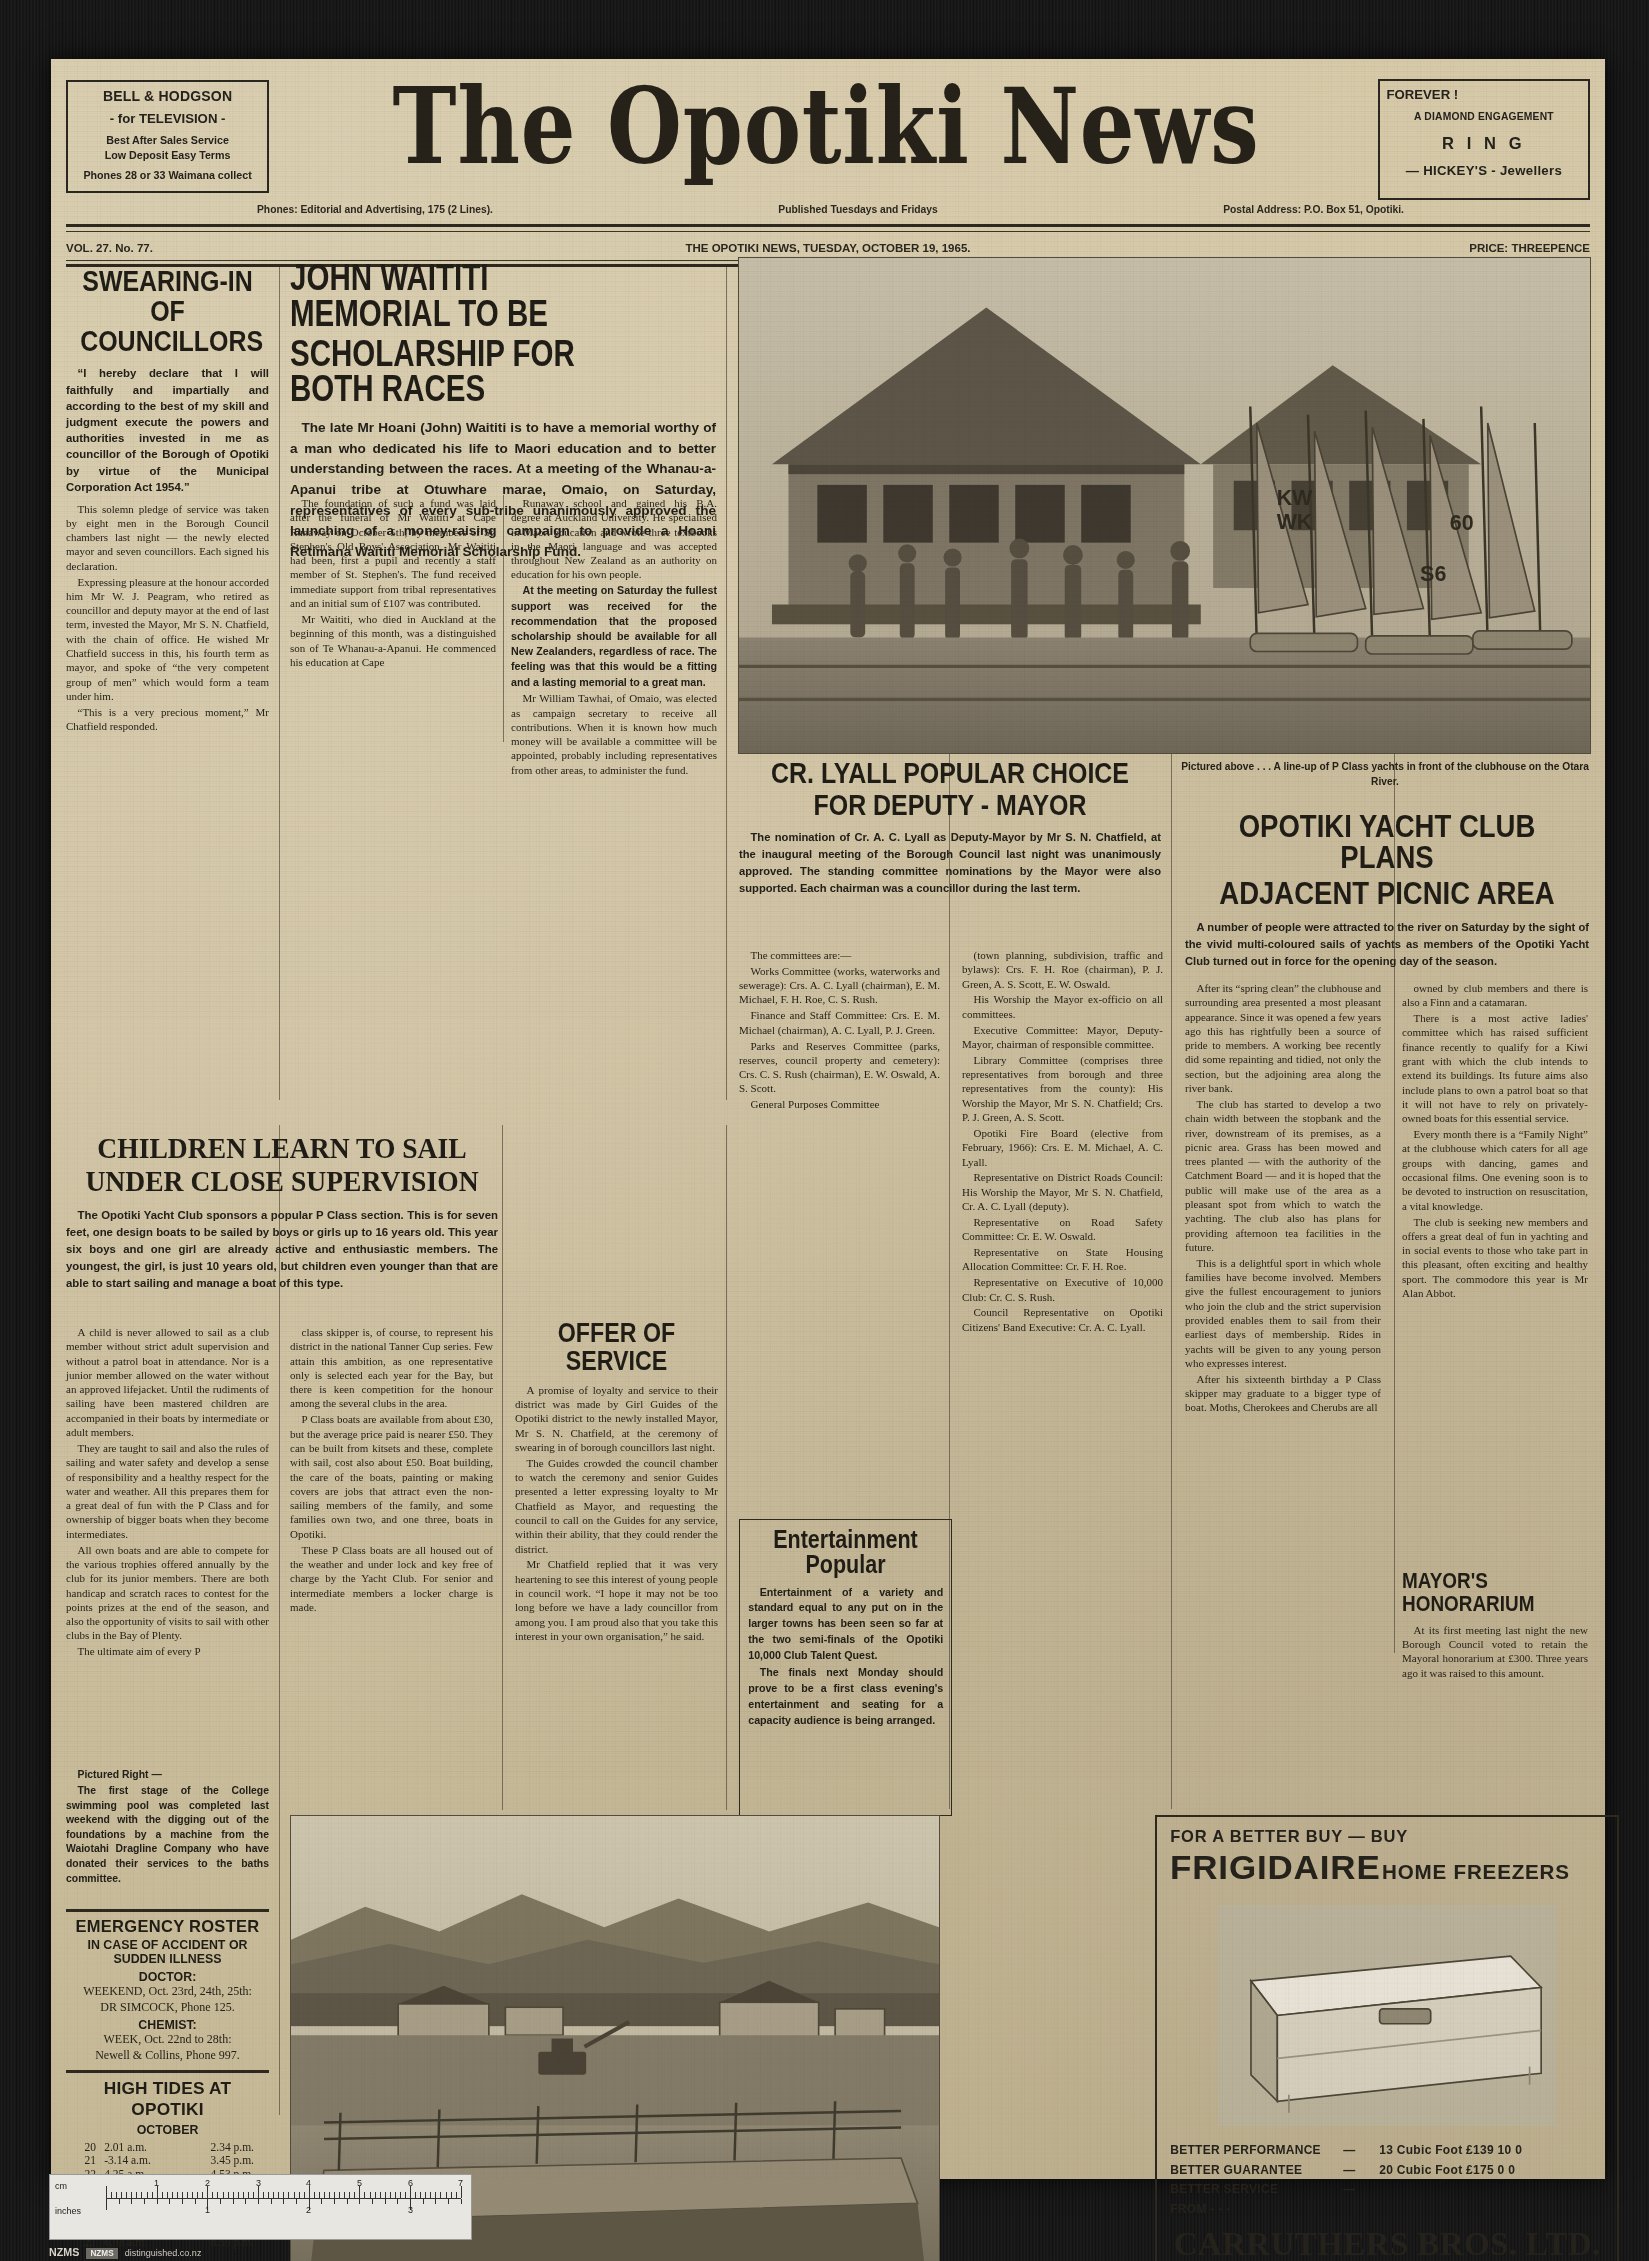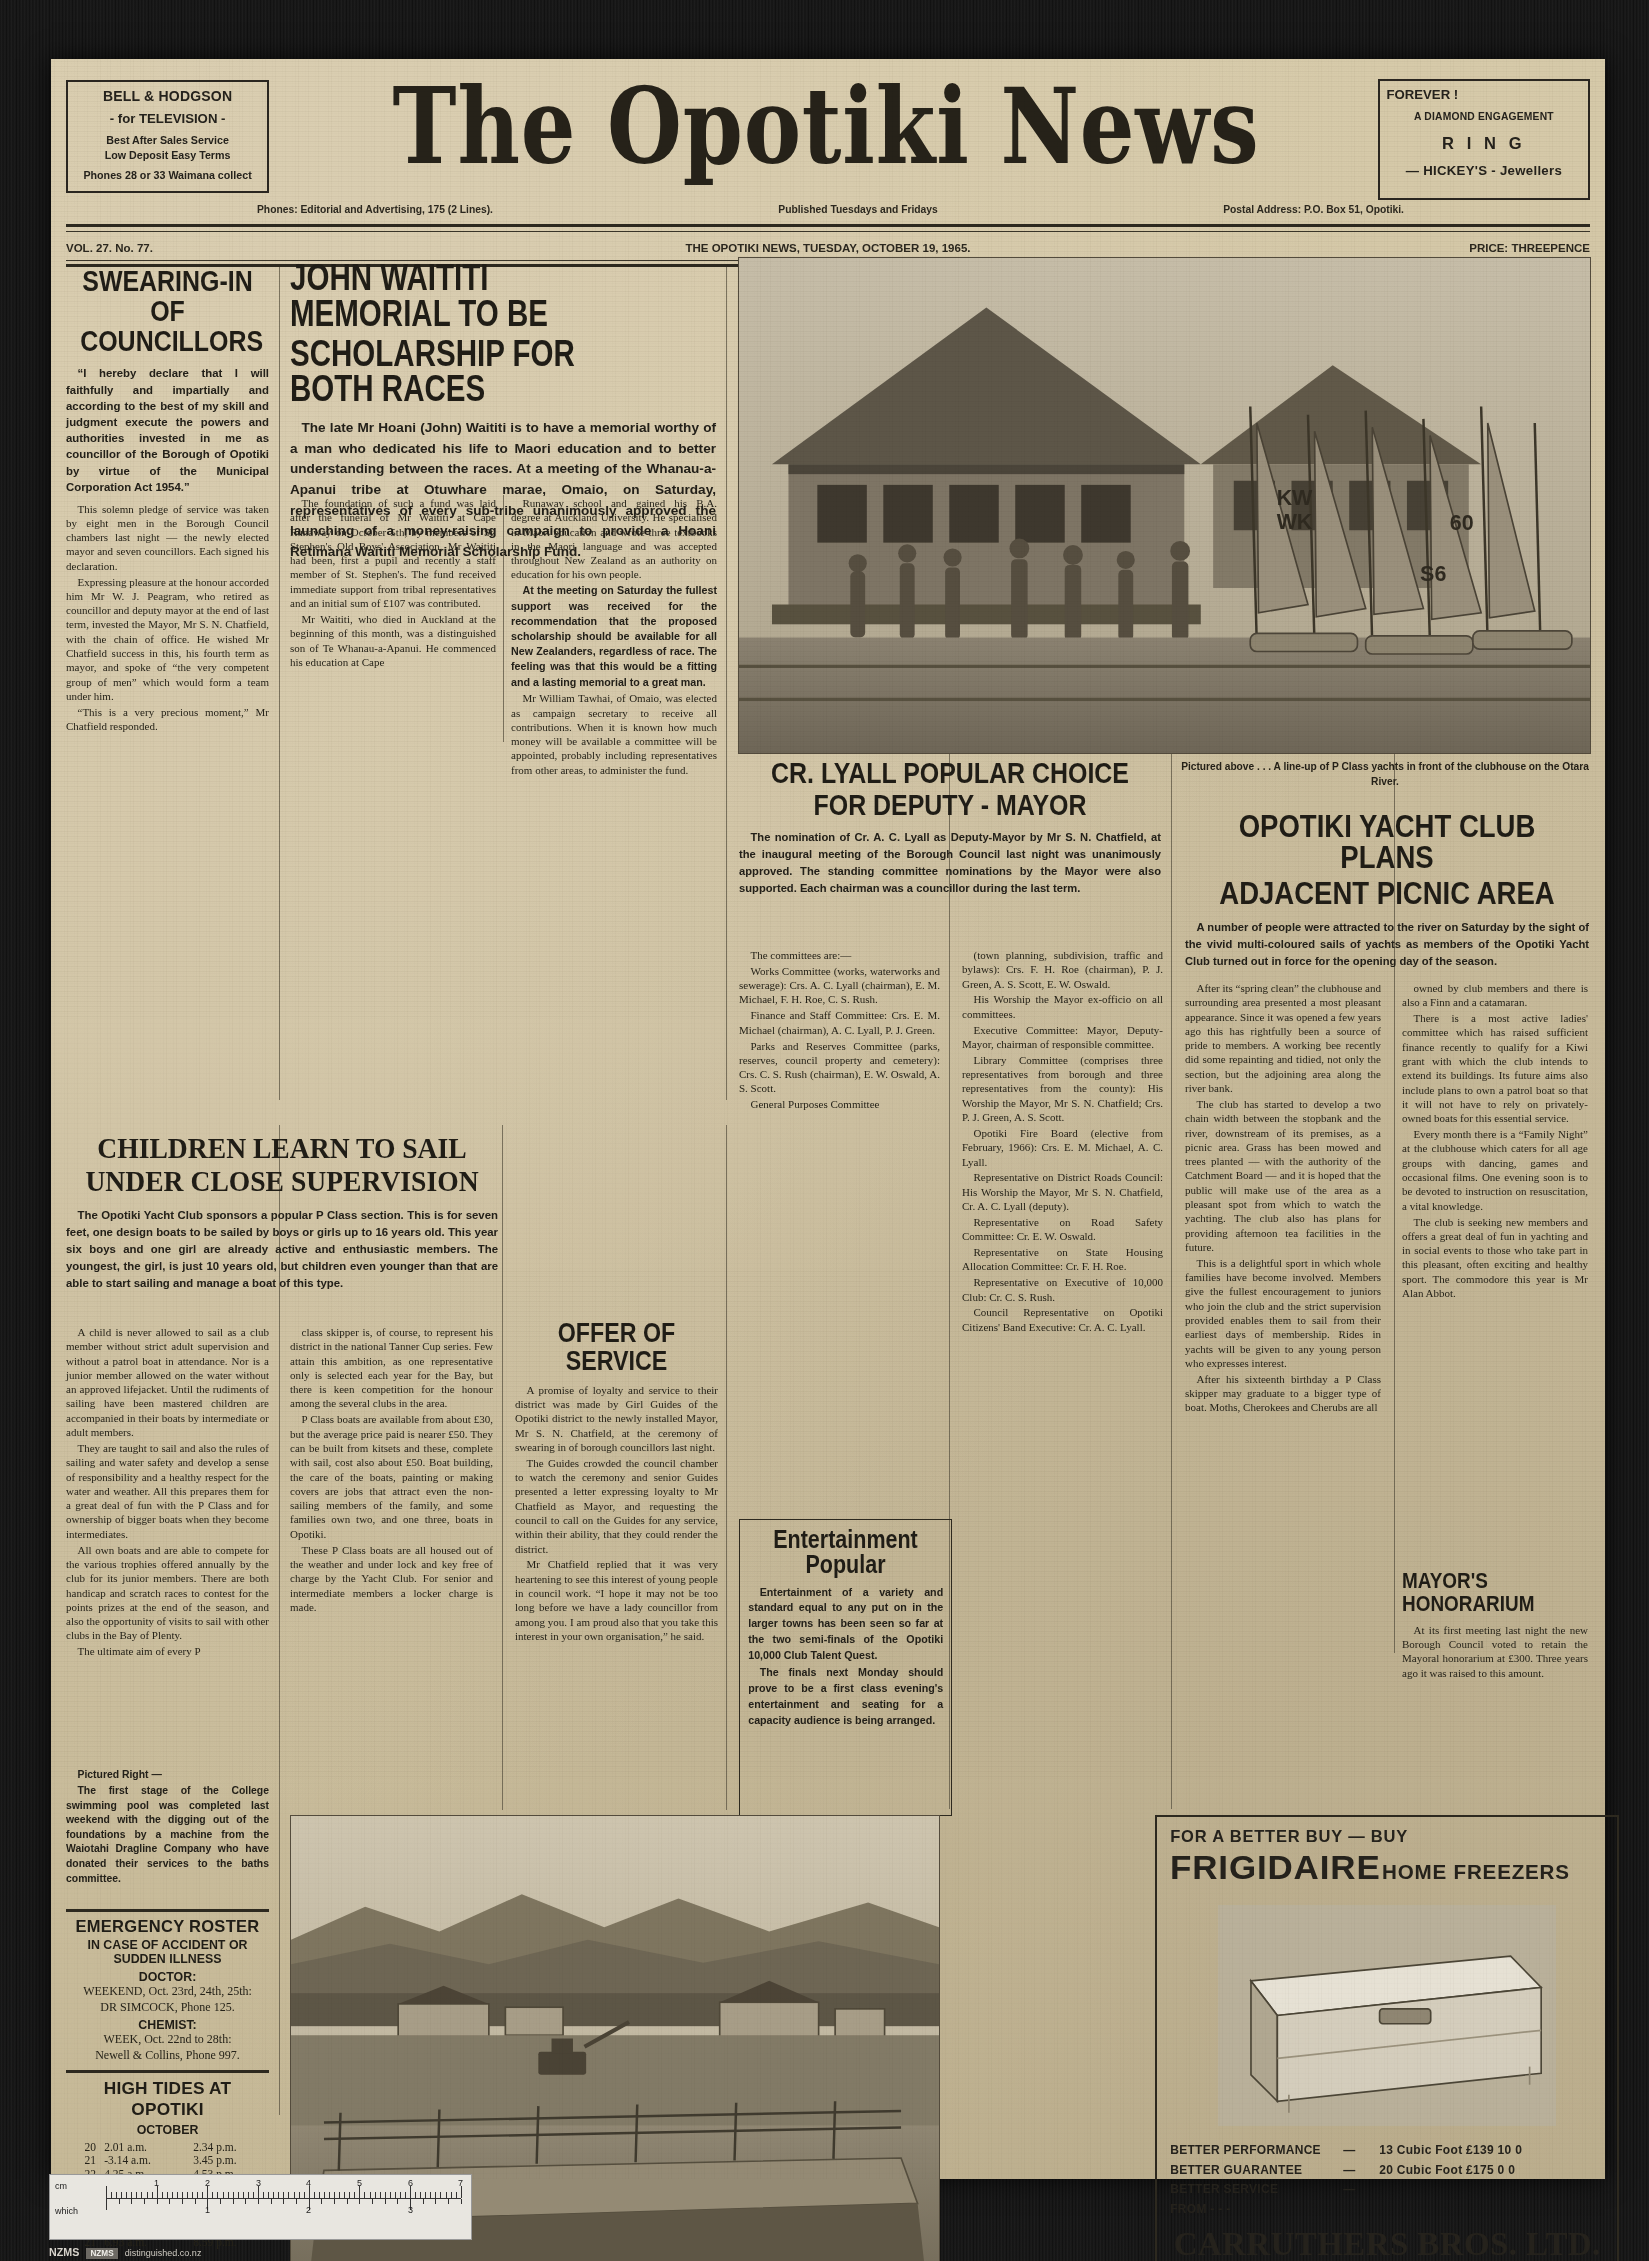--- a/index.html
+++ b/index.html
@@ -110,21 +110,21 @@
   .boxed{
     position:absolute;border:1.6px solid #2d291f;
     font-family:"Liberation Sans", sans-serif;
   }
   .rosterline{position:absolute;left:0;right:0;height:2.5px;background:#2d291f;}
   .roster-h{font-family:"Liberation Sans", sans-serif;font-weight:bold;text-align:center;color:#201d16;}
   .tide-tbl{width:100%;border-collapse:collapse;font-family:"Liberation Serif", serif;font-size:11.5px;color:#262319;}
   .tide-tbl td{padding:0.8px 0;}
   .tide-tbl td.d{width:30px;text-align:right;padding-right:8.2px;}
   .tide-tbl td.am{width:89px;}
-  .tide-tbl td.pm{text-align:left;padding-right:15px;}
+  .tide-tbl td.pm{text-align:right;padding-right:15px;}
   
   #scalebar{
     position:absolute;left:49px;bottom:21.4px;width:421px;height:64px;
     background:#e8e6e0;border:0.8px solid #999;
   }
   #scalebar .ruler{position:absolute;left:56px;top:5px;width:355px;height:36px;}
   #scalebar .tickrow{position:absolute;left:0;right:0;height:18px;border-bottom:0.8px solid #333;}
   #scalebar .tick{position:absolute;bottom:0;width:0.8px;background:#333;height:5.8px;}
   #scalebar .tick.maj{height:11.5px;}
   #scalebar .lbl{position:absolute;font-family:"Liberation Sans", sans-serif;font-size:9px;color:#222;}
@@ -613,21 +613,21 @@
           </div>
       </div>
       <div style="font-family:'Liberation Serif',serif;font-weight:bold;font-size:33px;text-align:center;margin-top:6.6px;letter-spacing:0.4px">CARRUTHERS BROS. LTD.</div>
     </div>
 
   </div>
 </div>
 
 <div id="scalebar">
   <div class="lbl" style="left:5px;top:6.6px">cm</div>
-  <div class="lbl" style="left:5px;top:31px">which</div>
+  <div class="lbl" style="left:5px;top:31px">inches</div>
   <div class="ruler">
     <div class="tickrow" id="cm-ticks" style="top:0">
         <div class="tick maj" style="left: 0px;"></div>
         <div class="tick" style="left: 5px;"></div>
         <div class="tick" style="left: 10px;"></div>
         <div class="tick" style="left: 15px;"></div>
         <div class="tick" style="left: 20px;"></div>
         <div class="tick" style="left: 25px;"></div>
         <div class="tick" style="left: 30px;"></div>
         <div class="tick" style="left: 35px;"></div>

